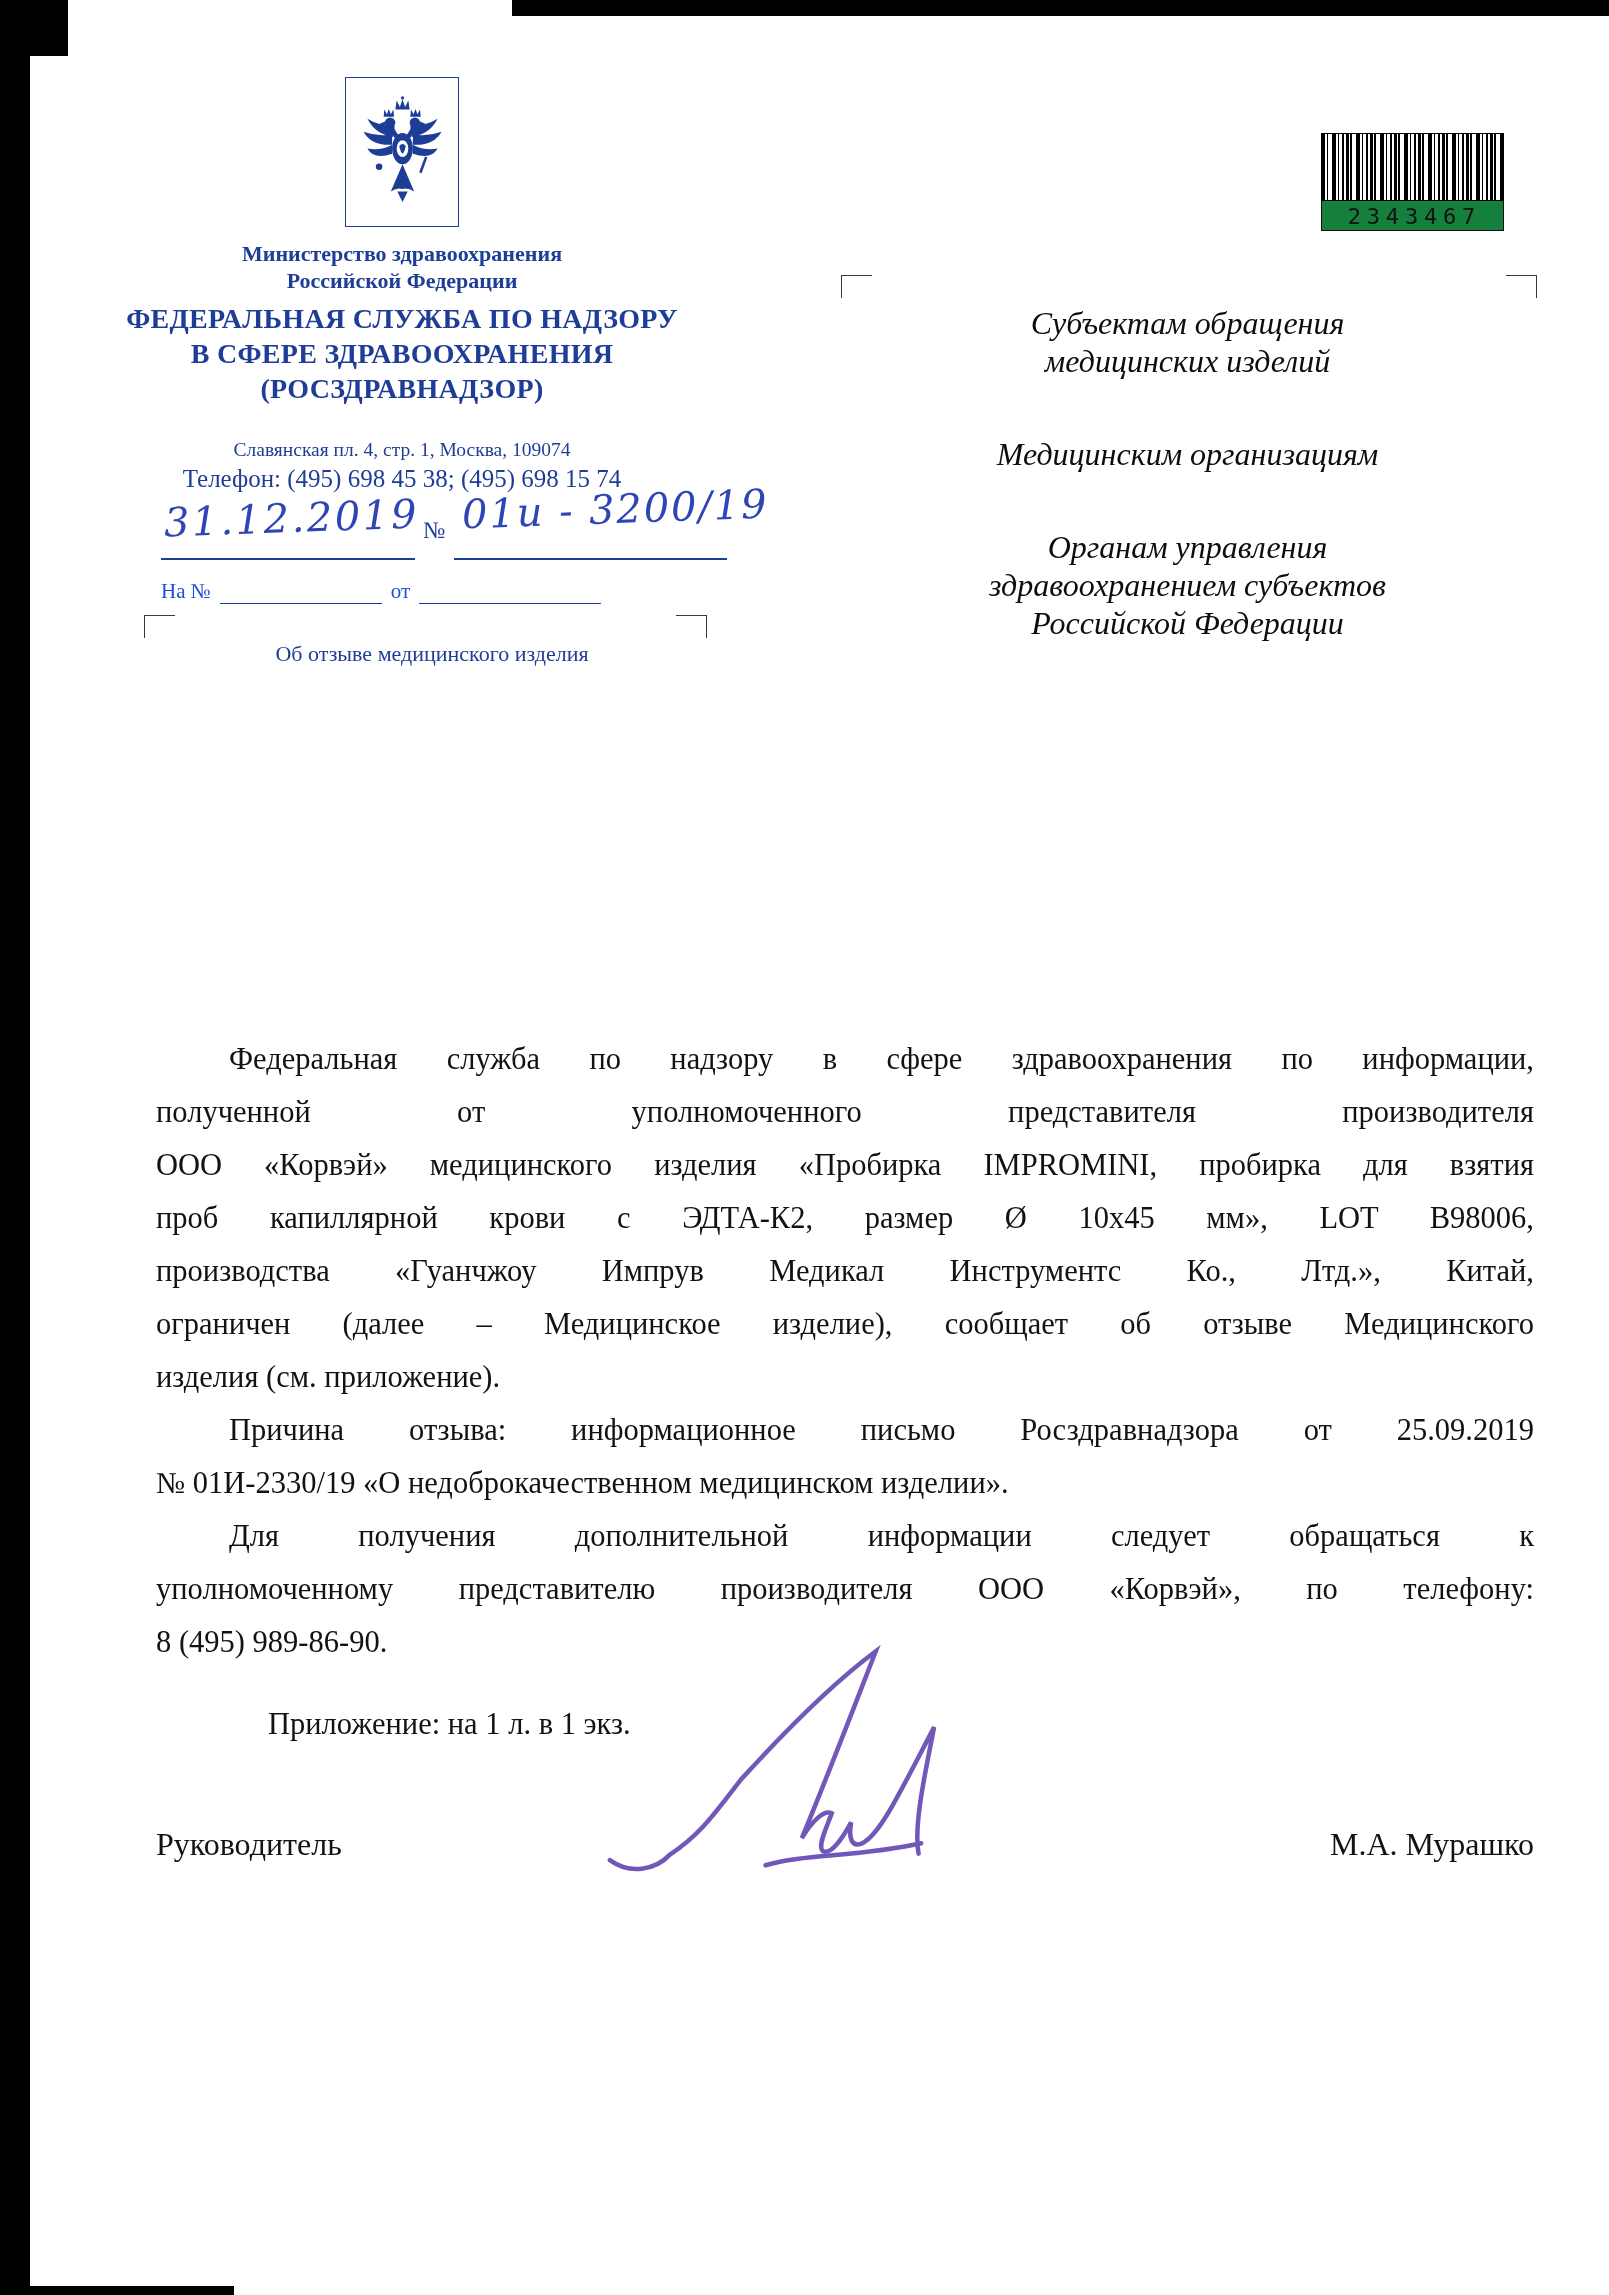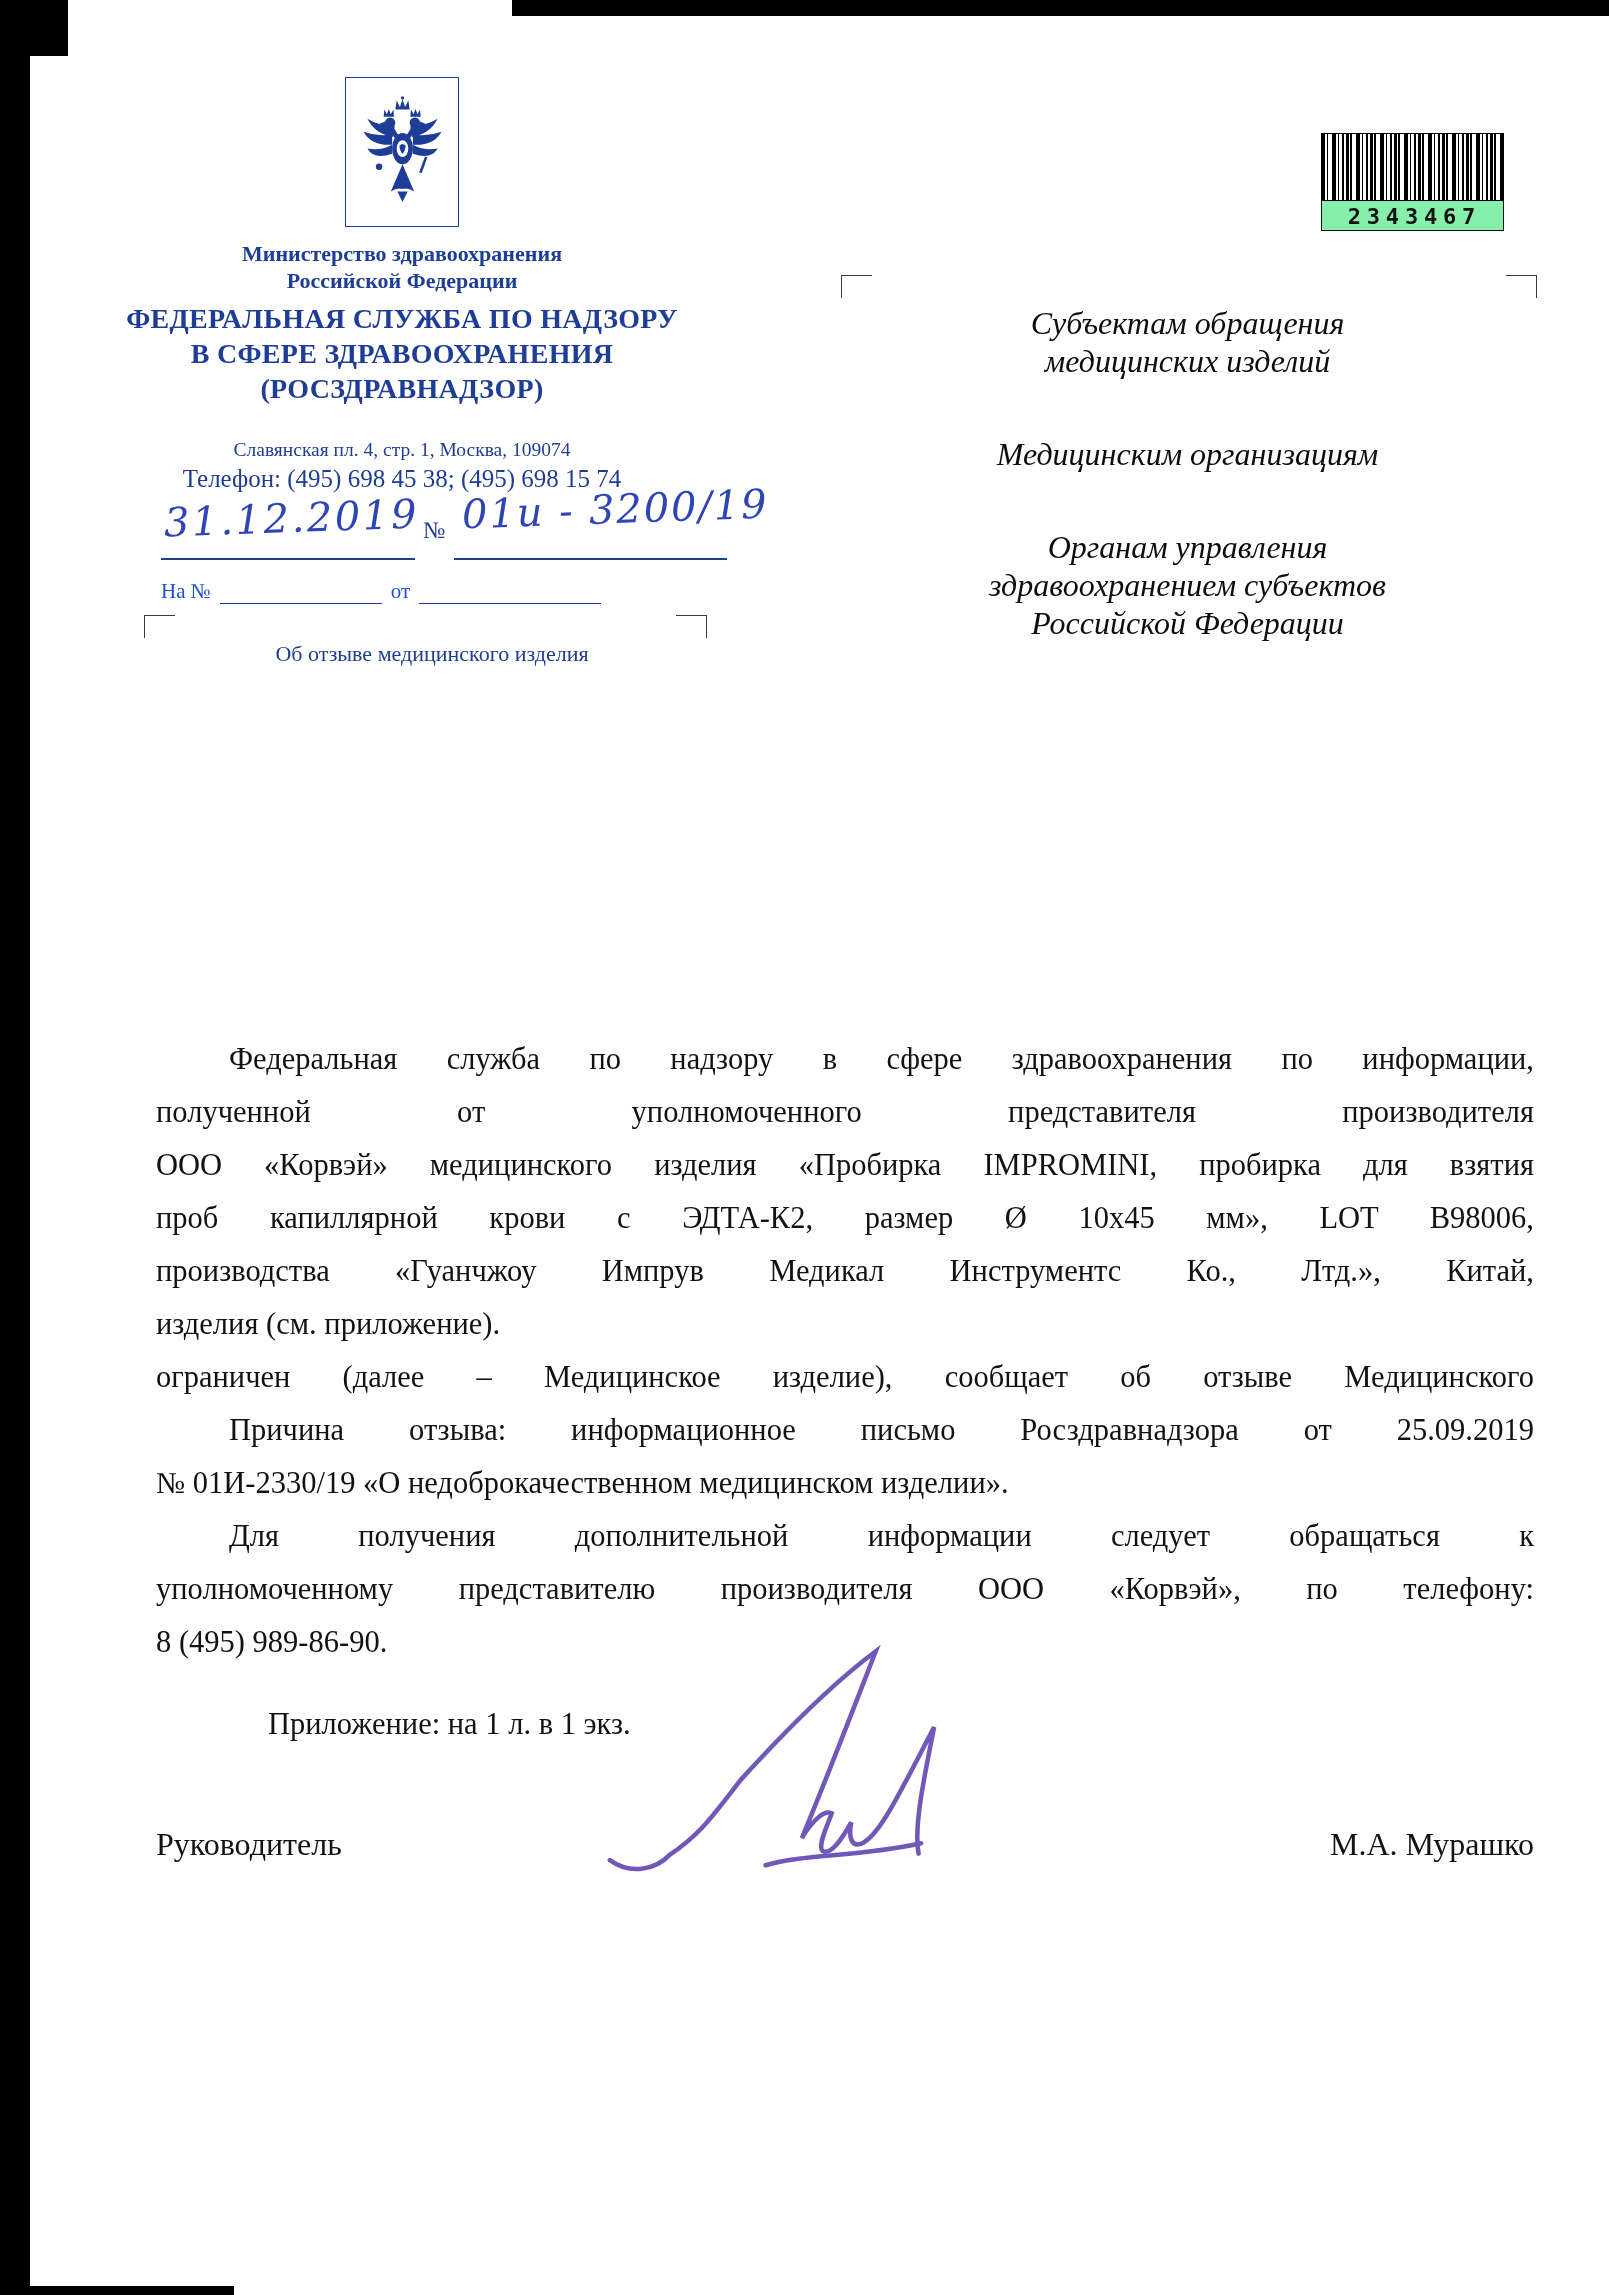--- a/index.html
+++ b/index.html
@@ -52,22 +52,22 @@
   .subject{position:absolute;left:156px;top:641px;width:552px;text-align:center;
     font-size:22px;color:#1e3d96;}
 
   
   .barcode{position:absolute;left:1321px;top:133px;width:183px;}
   .bars{height:66px;border:0.6px solid #000;
     background:repeating-linear-gradient(90deg,
       #000 0 2.6px,#fff 2.6px 4.5px,#000 4.5px 5.8px,#fff 5.8px 9.7px,
       #000 9.7px 13.6px,#fff 13.6px 15.6px,#000 15.6px 17px,#fff 17px 20px,
       #000 20px 22px,#fff 22px 24px);}
-  .bc-num{border:1.3px solid #111;border-top:none;background:#86efac;text-align:center;
-    font-family:"DejaVu Sans Mono", monospace;font-size:22px;letter-spacing:5.8px;padding:2.6px 0 1.3px 3.9px;font-weight:bold;}
+  .bc-num{border:1.3px solid #111;border-top:none;background:#15803d;text-align:center;
+    font-family:"DejaVu Sans Mono", monospace;font-size:22px;letter-spacing:5.8px;padding:2.6px 0 1.3px 3.9px;}
 
   
   .addressees{position:absolute;left:837px;top:304px;width:701px;text-align:center;
     font-size:32px;line-height:38px;color:#0d0d0d;}
   .addressee{white-space:pre-line;margin-bottom:55px;font-style:italic;}
 
   
   .content{position:absolute;left:156px;top:1033px;width:1378px;font-size:30.5px;line-height:53px;color:#121212;}
   .bl{text-align:justify;text-align-last:justify;}
   .bl.first{text-indent:73px;}
@@ -154,22 +154,22 @@
 здравоохранением субъектов
 Российской Федерации</div>
 </div>
 
 <div class="content">
   <div class="bl first">Федеральная служба по надзору в сфере здравоохранения по информации,</div>
   <div class="bl">полученной от уполномоченного представителя производителя</div>
   <div class="bl">ООО «Корвэй» медицинского изделия «Пробирка IMPROMINI, пробирка для взятия</div>
   <div class="bl">проб капиллярной крови с ЭДТА-К2, размер Ø 10х45 мм», LOT В98006,</div>
   <div class="bl">производства «Гуанчжоу Импрув Медикал Инструментс Ко., Лтд.», Китай,</div>
+  <div class="bl">ограничен (далее – Медицинское изделие), сообщает об отзыве Медицинского</div>
   <div class="bl last">изделия (см. приложение).</div>
-  <div class="bl">ограничен (далее – Медицинское изделие), сообщает об отзыве Медицинского</div>
 
   <div class="bl first">Причина отзыва: информационное письмо Росздравнадзора от 25.09.2019</div>
   <div class="bl last">№ 01И-2330/19 «О недоброкачественном медицинском изделии».</div>
 
   <div class="bl first">Для получения дополнительной информации следует обращаться к</div>
   <div class="bl">уполномоченному представителю производителя ООО «Корвэй», по телефону:</div>
   <div class="bl last">8 (495) 989-86-90.</div>
 
   <div class="attach">Приложение: на 1 л. в 1 экз.</div>
 

